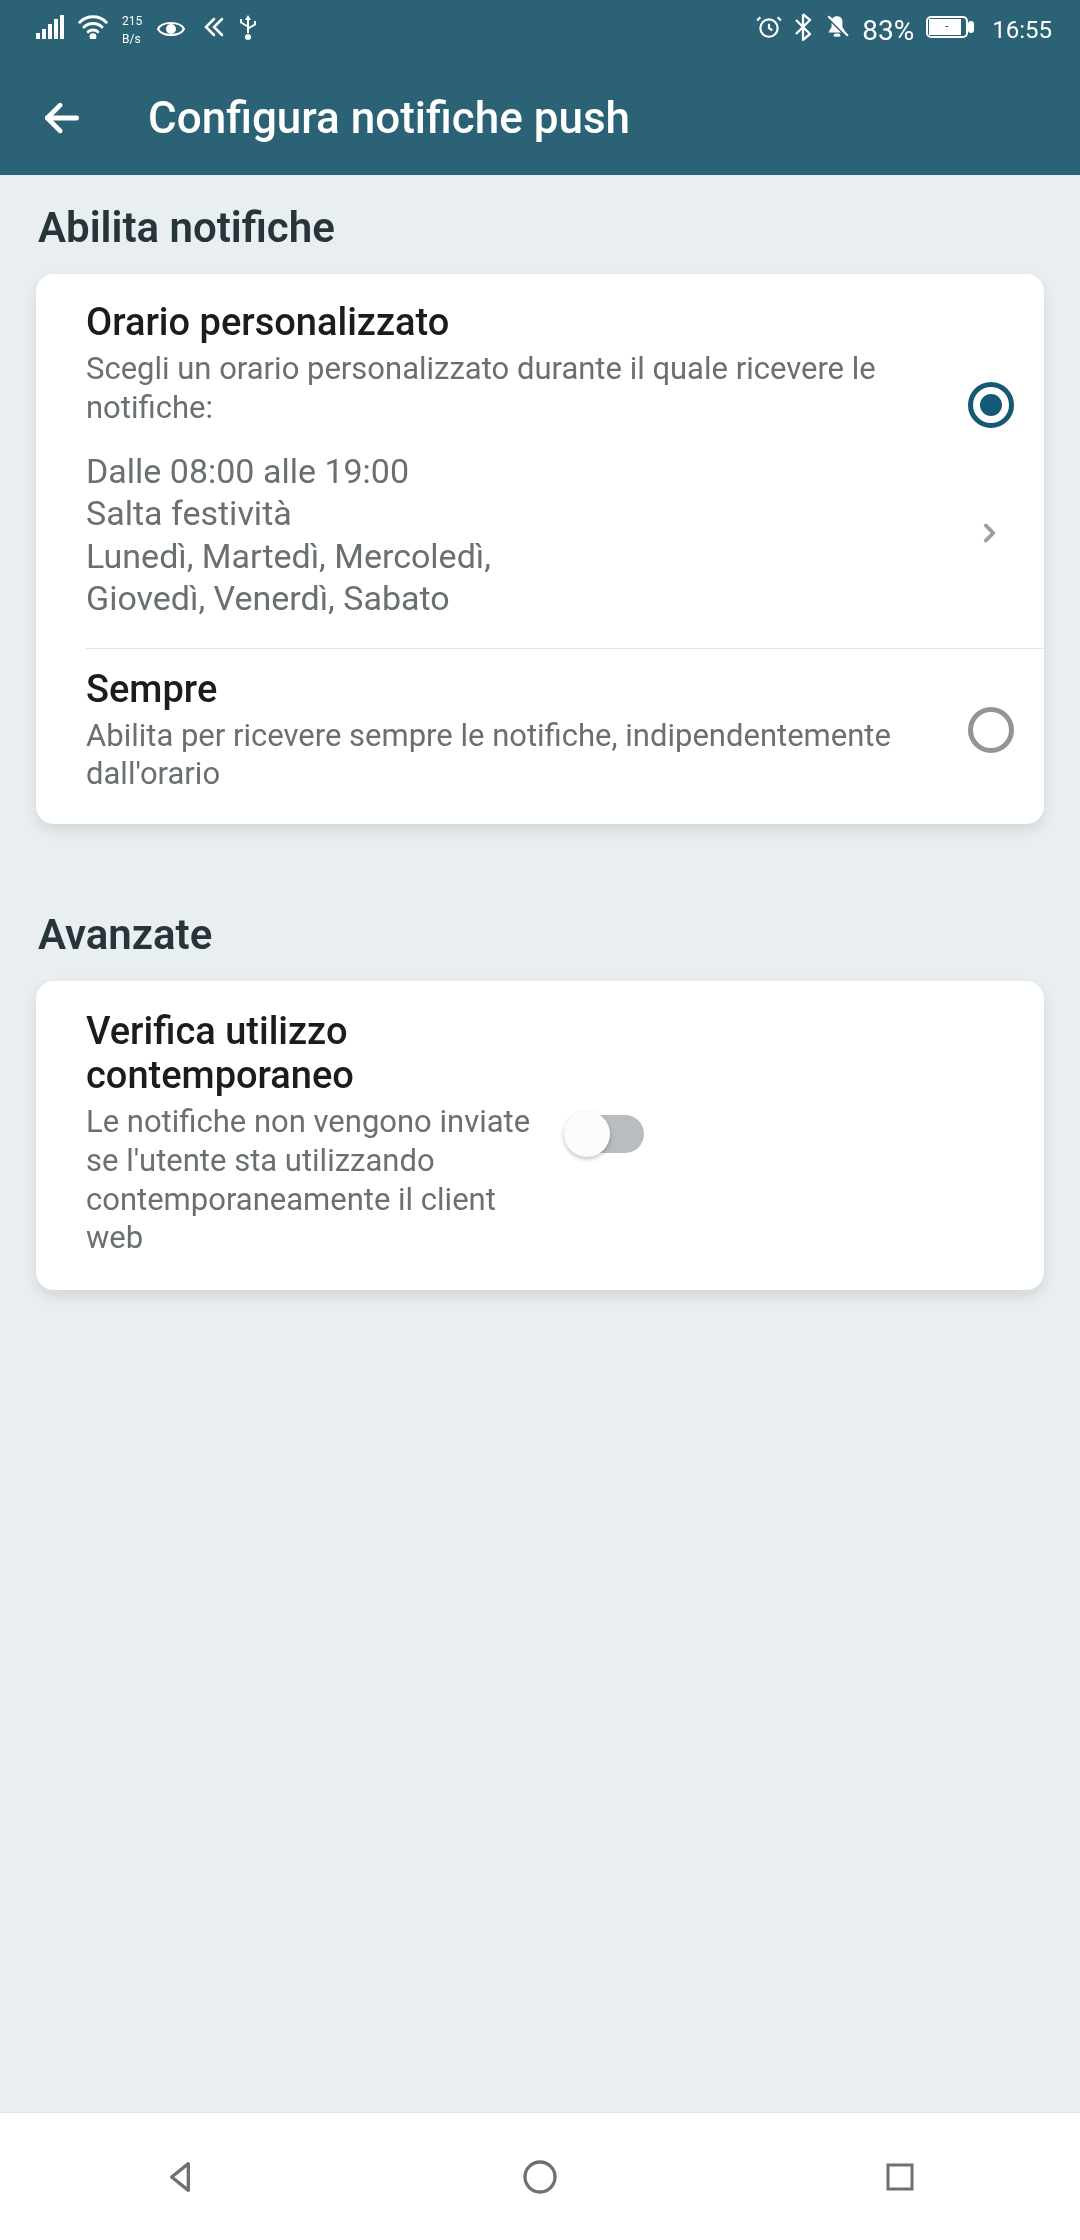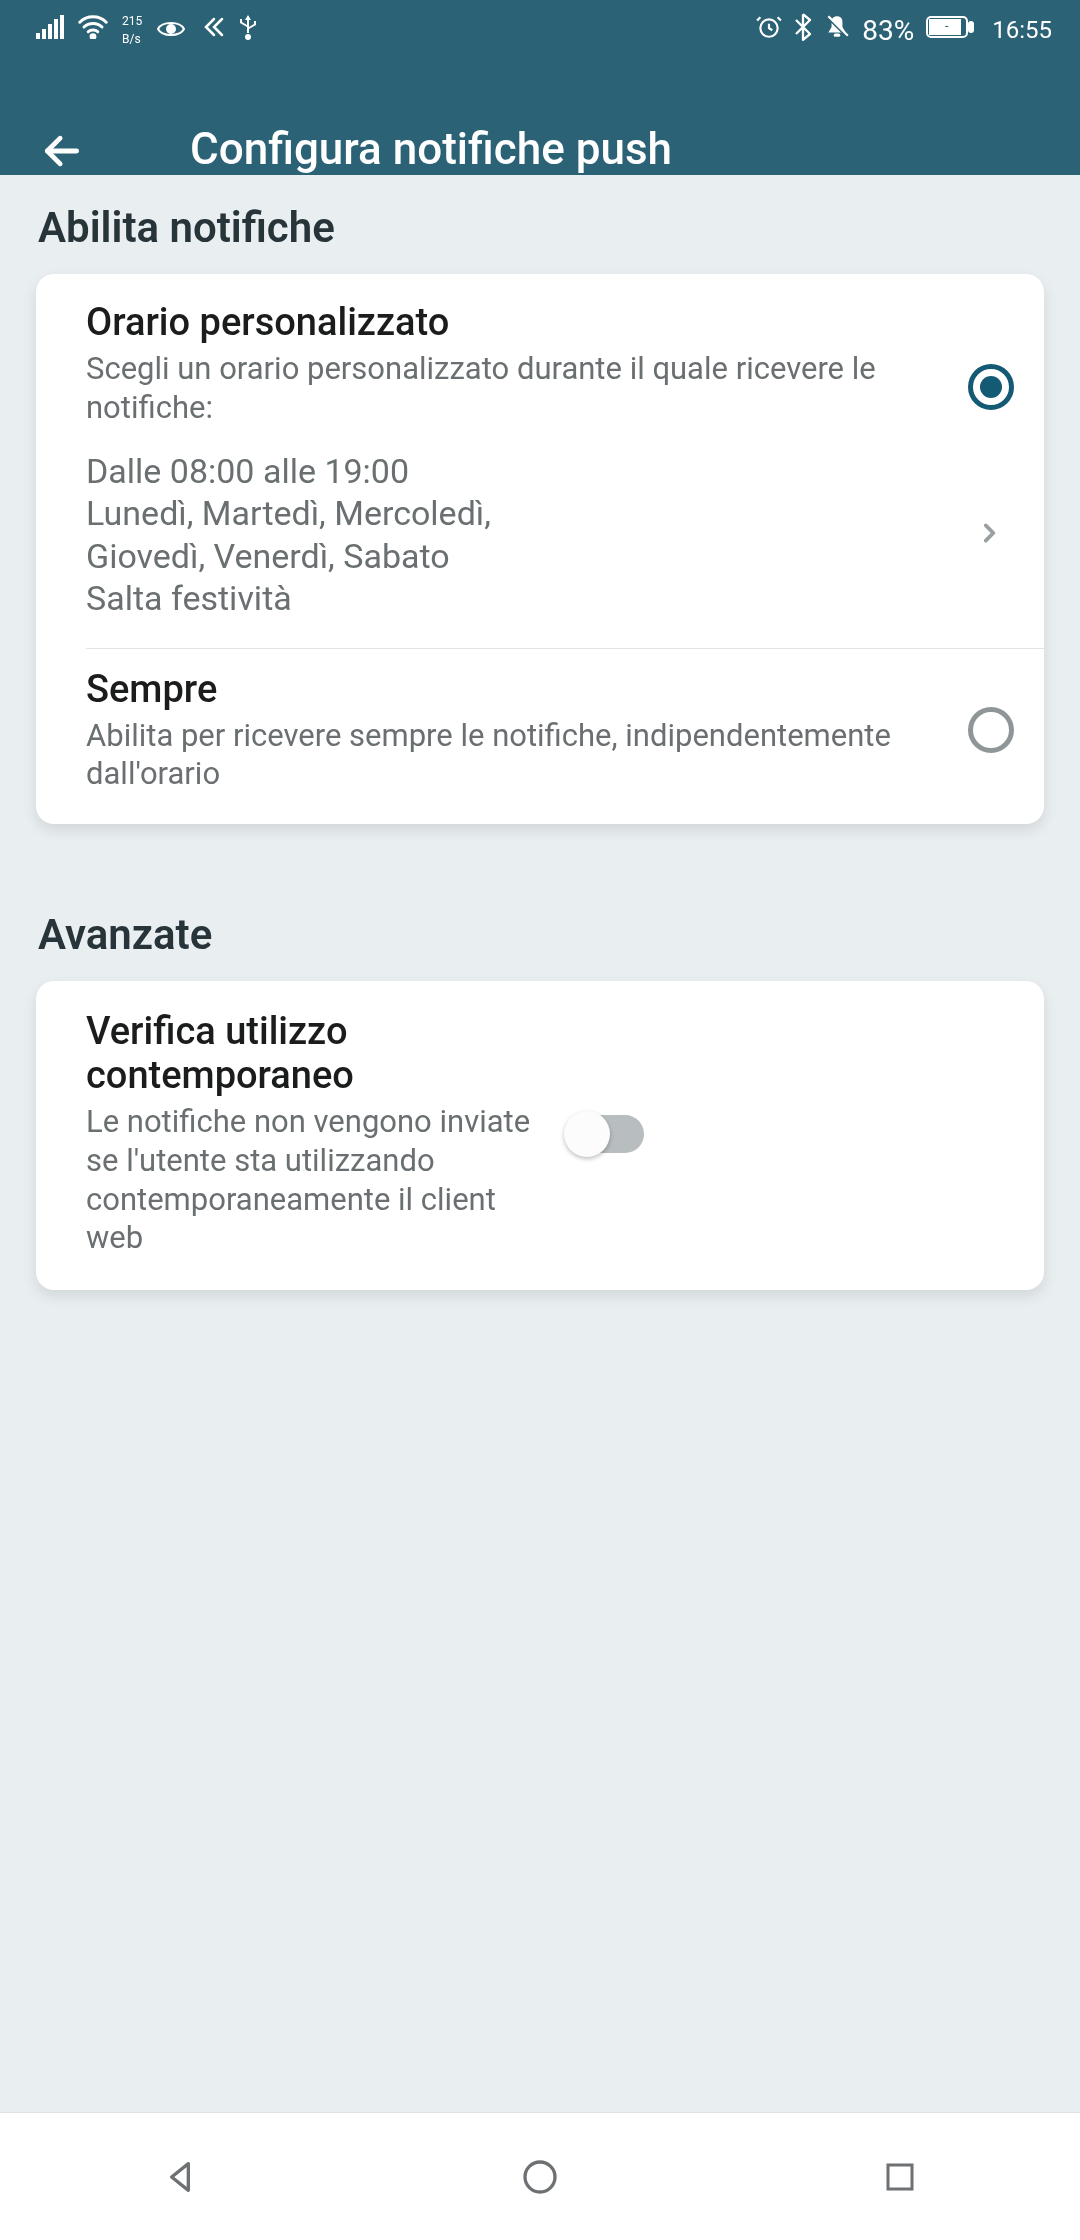--- a/index.html
+++ b/index.html
@@ -18,23 +18,22 @@
   }
   .status-left { display: flex; align-items: center; gap: 14px; }
   .status-right { display: flex; align-items: center; gap: 12px; }
   .net-text { font-size: 12px; line-height: 18px; }
 
   
   .app-bar {
     height: 115px;
     background: #2b6275;
     display: flex;
-    align-items: flex-end;
+    align-items: center;
     padding-left: 38px;
-    gap: 42px;
   }
   .app-bar .back { width: 48px; height: 48px; color: #fff; display:flex; align-items:center; justify-content:center; }
   .app-bar .title { color: #fff; font-size: 44px; font-weight: 500; margin-left: 62px; }
 
   .content { padding: 0 0 0 0; }
 
   .section-title {
     font-size: 42px;
     font-weight: 600;
     color: #27343a;
@@ -45,21 +44,21 @@
     background: #fff;
     border-radius: 18px;
     margin: 14px 36px 0 36px;
     box-shadow: 0 6px 14px rgba(0,0,0,.10);
     overflow: hidden;
   }
 
   .row { display: flex; align-items: center; padding: 22px 30px 22px 50px; }
   .row .txt { flex: 1 1 auto; padding-right: 20px; }
   .row .ctrl { flex: 0 0 auto; display: flex; align-items: center; justify-content: center; }
-  .row-top { align-items: center; padding-top: 26px; }
+  .row-top { align-items: flex-end; padding-top: 26px; }
 
   .opt-title { font-size: 38px; font-weight: 500; color: #1b1c1c; margin-bottom: 6px; }
   .opt-desc { font-size: 31px; color: #6a6f71; line-height: 1.25; }
 
   .schedule { padding: 0 30px 28px 50px; display:flex; align-items:center; }
   .schedule .lines { flex:1 1 auto; font-size: 34px; color: #6a6f71; line-height: 1.25; }
   .schedule .chev { flex:0 0 auto; padding: 0 12px; }
 
   .divider { border-top: 1px solid #e1e5e7; margin-left: 50px; }
 
@@ -191,22 +190,22 @@
         <div class="opt-desc">Scegli un orario personalizzato durante il quale ricevere le notifiche:</div>
       </div>
       <div class="ctrl" style="padding-top:46px;">
         <div class="radio selected"></div>
       </div>
     </div>
 
     <div class="schedule">
       <div class="lines">
         <div>Dalle 08:00 alle 19:00</div>
+        <div>Salta festività</div>
         <div style="max-width:520px;">Lunedì, Martedì, Mercoledì, Giovedì, Venerdì, Sabato</div>
-        <div>Salta festività</div>
       </div>
       <div class="chev">
         <svg width="26" height="40" viewBox="0 0 24 24" fill="none" stroke="#9aa0a2" stroke-width="3.5" stroke-linecap="round" stroke-linejoin="round">
             <path d="M9 5 L16 12 L9 19"></path>
           </svg>
       </div>
     </div>
 
     <div class="divider"></div>
 

